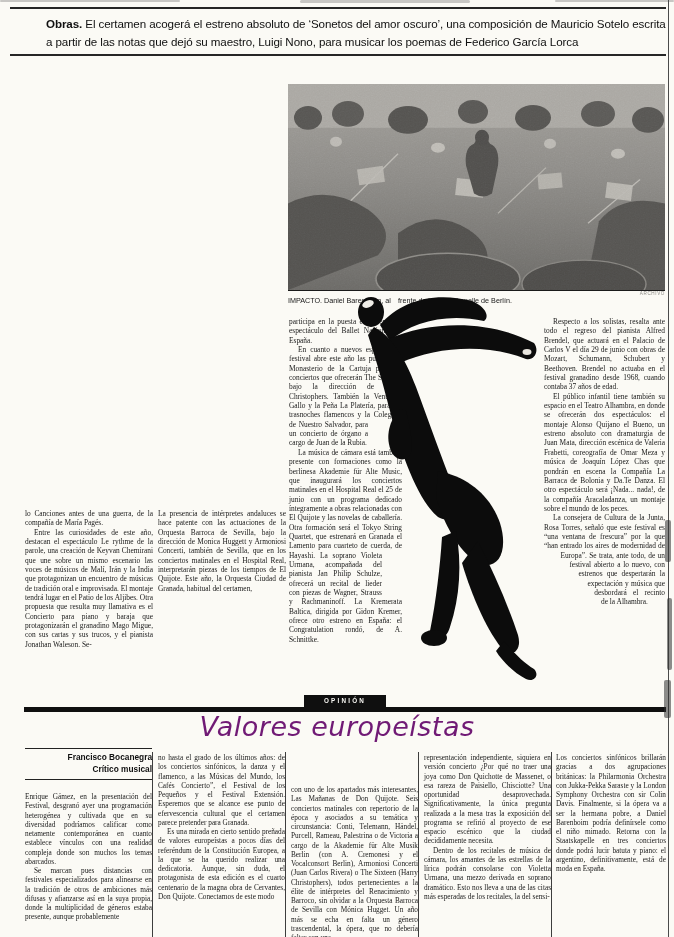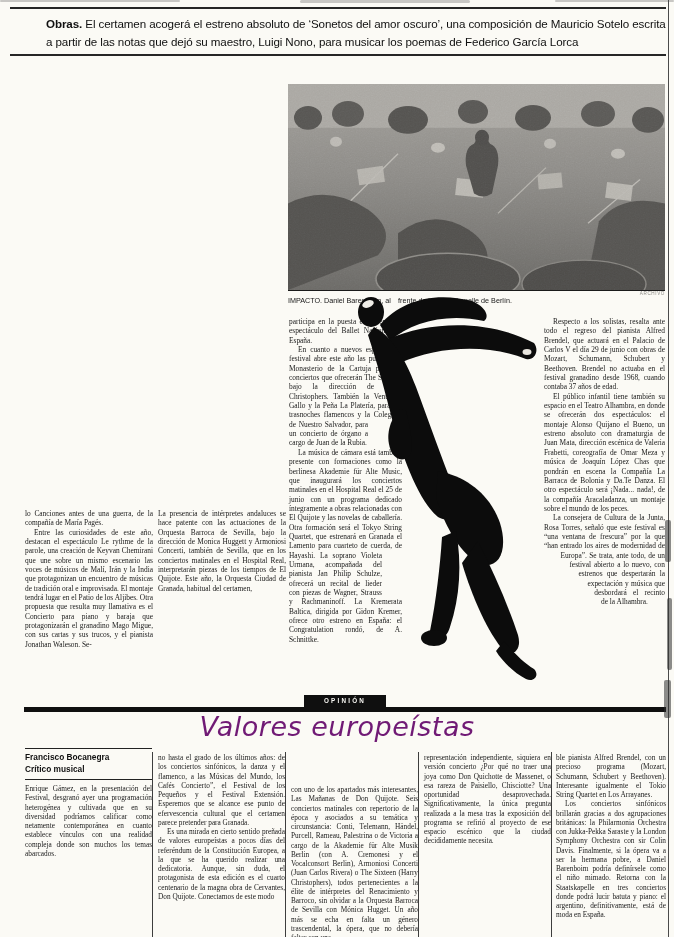--- a/index.html
+++ b/index.html
@@ -66,24 +66,24 @@
   .bcol p{margin:0;text-indent:9px;}
   .bcol p:first-child{text-indent:0;}
   #bcol-1{left:25px;top:748px;width:127px;}
   #bcol-2{left:158px;top:753px;width:127px;}
   #bcol-3{left:291px;top:785px;width:127px;}
   #bcol-4{left:424px;top:753px;width:127px;}
   #bcol-5{left:556px;top:753px;width:110px;}
   .byline-rule{height:1.1px;background:#222;margin:0;}
   #byline-name,#byline-role{
     font-family:"Liberation Sans",sans-serif;font-weight:700;font-size:8.3px;
-    text-align:left;line-height:11.5px;color:#101010;
+    text-align:right;line-height:11.5px;color:#101010;
   }
   #byline-name{padding-top:3px;}
-  #byline-body{margin-top:4px;}
+  #byline-body{margin-top:12px;}
   
   #edge-rule{left:668px;top:0;width:1.3px;height:937px;background:#4a4a4a;}
   .edge-blob{position:absolute;background:#2f2f2f;opacity:.55;border-radius:2px;}
 </style>
 </head>
 <body>
 
 <div class="smudge" style="left:0;top:0;width:180px;height:2px;"></div>
 <div class="smudge" style="left:300px;top:0;width:170px;height:2.5px;"></div>
 <div class="smudge" style="left:555px;top:0;width:119px;height:2px;"></div>
@@ -203,33 +203,34 @@
 <div class="vr" style="left:418px;"></div>
 <div class="vr" style="left:551px;"></div>
 
 <div class="abs bcol" id="bcol-1">
   <div class="byline-rule"></div>
   <div id="byline-name">Francisco Bocanegra</div>
   <div id="byline-role">Crítico musical</div>
   <div class="byline-rule" style="margin-top:4px;"></div>
   <div id="byline-body">
       <p>Enrique Gámez, en la presentación del Festival, desgranó ayer una programación heterogénea y cultivada que en su diversidad podríamos calificar como netamente contemporánea en cuanto establece vínculos con una realidad compleja donde son muchos los temas abarcados.</p>
+      <p>Se marcan pues distancias con festivales especializados para alinearse en la tradición de otros de ambiciones más difusas y afianzarse así en la suya propia, donde la multiplicidad de géneros estaba presente, aunque probablemente</p>
     </div>
 </div>
 <div class="abs bcol" id="bcol-2">
     <p>no hasta el grado de los últimos años: de los conciertos sinfónicos, la danza y el flamenco, a las Músicas del Mundo, los Cafés Concierto”, el Festival de los Pequeños y el Festival Extensión. Esperemos que se alcance ese punto de efervescencia cultural que el certamen parece pretender para Granada.</p>
     <p>Es una mirada en cierto sentido preñada de valores europeístas a pocos días del referéndum de la Constitución Europea, a la que se ha querido realizar una dedicatoria. Aunque, sin duda, el protagonista de esta edición es el cuarto centenario de la magna obra de Cervantes, Don Quijote. Conectamos de este modo</p>
   </div>
 <div class="abs bcol" id="bcol-3">
     <p>con uno de los apartados más interesantes, Las Mañanas de Don Quijote. Seis conciertos matinales con repertorio de la época y asociados a su temática y circunstancia: Conti, Telemann, Händel, Purcell, Rameau, Palestrina o de Victoria a cargo de la Akademie für Alte Musik Berlin (con A. Cremonesi y el Vocalconsort Berlin), Armoniosi Concerti (Juan Carlos Rivera) o The Sixteen (Harry Christophers), todos pertenecientes a la élite de intérpretes del Renacimiento y Barroco, sin olvidar a la Orquesta Barroca de Sevilla con Mónica Hugget. Un año más se echa en falta un género trascendental, la ópera, que no debería faltar con una</p>
   </div>
 <div class="abs bcol" id="bcol-4">
     <p>representación independiente, siquiera en versión concierto ¿Por qué no traer una joya como Don Quichotte de Massenet, o esa rareza de Paisiello, Chisciotte? Una oportunidad desaprovechada. Significativamente, la única pregunta realizada a la mesa tras la exposición del programa se refirió al proyecto de ese espacio escénico que la ciudad decididamente necesita.</p>
+    <p>Dentro de los recitales de música de cámara, los amantes de las estrellas de la lírica podrán consolarse con Violetta Urmana, una mezzo derivada en soprano dramático. Esto nos lleva a una de las citas más esperadas de los recitales, la del sensi-</p>
   </div>
 <div class="abs bcol" id="bcol-5">
-    <p>ble pianista Alfred Brendel, con un precioso programa (Mozart, Schumann, Schubert y Beethoven). Interesante igualmente el Tokio String Quartet en Los Arrayanes.</p>
     <p>Los conciertos sinfónicos brillarán gracias a dos agrupaciones británicas: la Philarmonia Orchestra con Jukka-Pekka Saraste y la London Symphony Orchestra con sir Colin Davis. Finalmente, si la ópera va a ser la hermana pobre, a Daniel Barenboim podría definírsele como el niño mimado. Retorna con la Staatskapelle en tres conciertos donde podrá lucir batuta y piano: el argentino, definitivamente, está de moda en España.</p>
   </div>
 
 <div class="abs" id="edge-rule"></div>
 <div class="edge-blob" style="left:665px;top:520px;width:6px;height:42px;"></div>
 <div class="edge-blob" style="left:667px;top:598px;width:5px;height:72px;"></div>
 <div class="edge-blob" style="left:664px;top:680px;width:7px;height:38px;"></div>
 
 </body></html>

